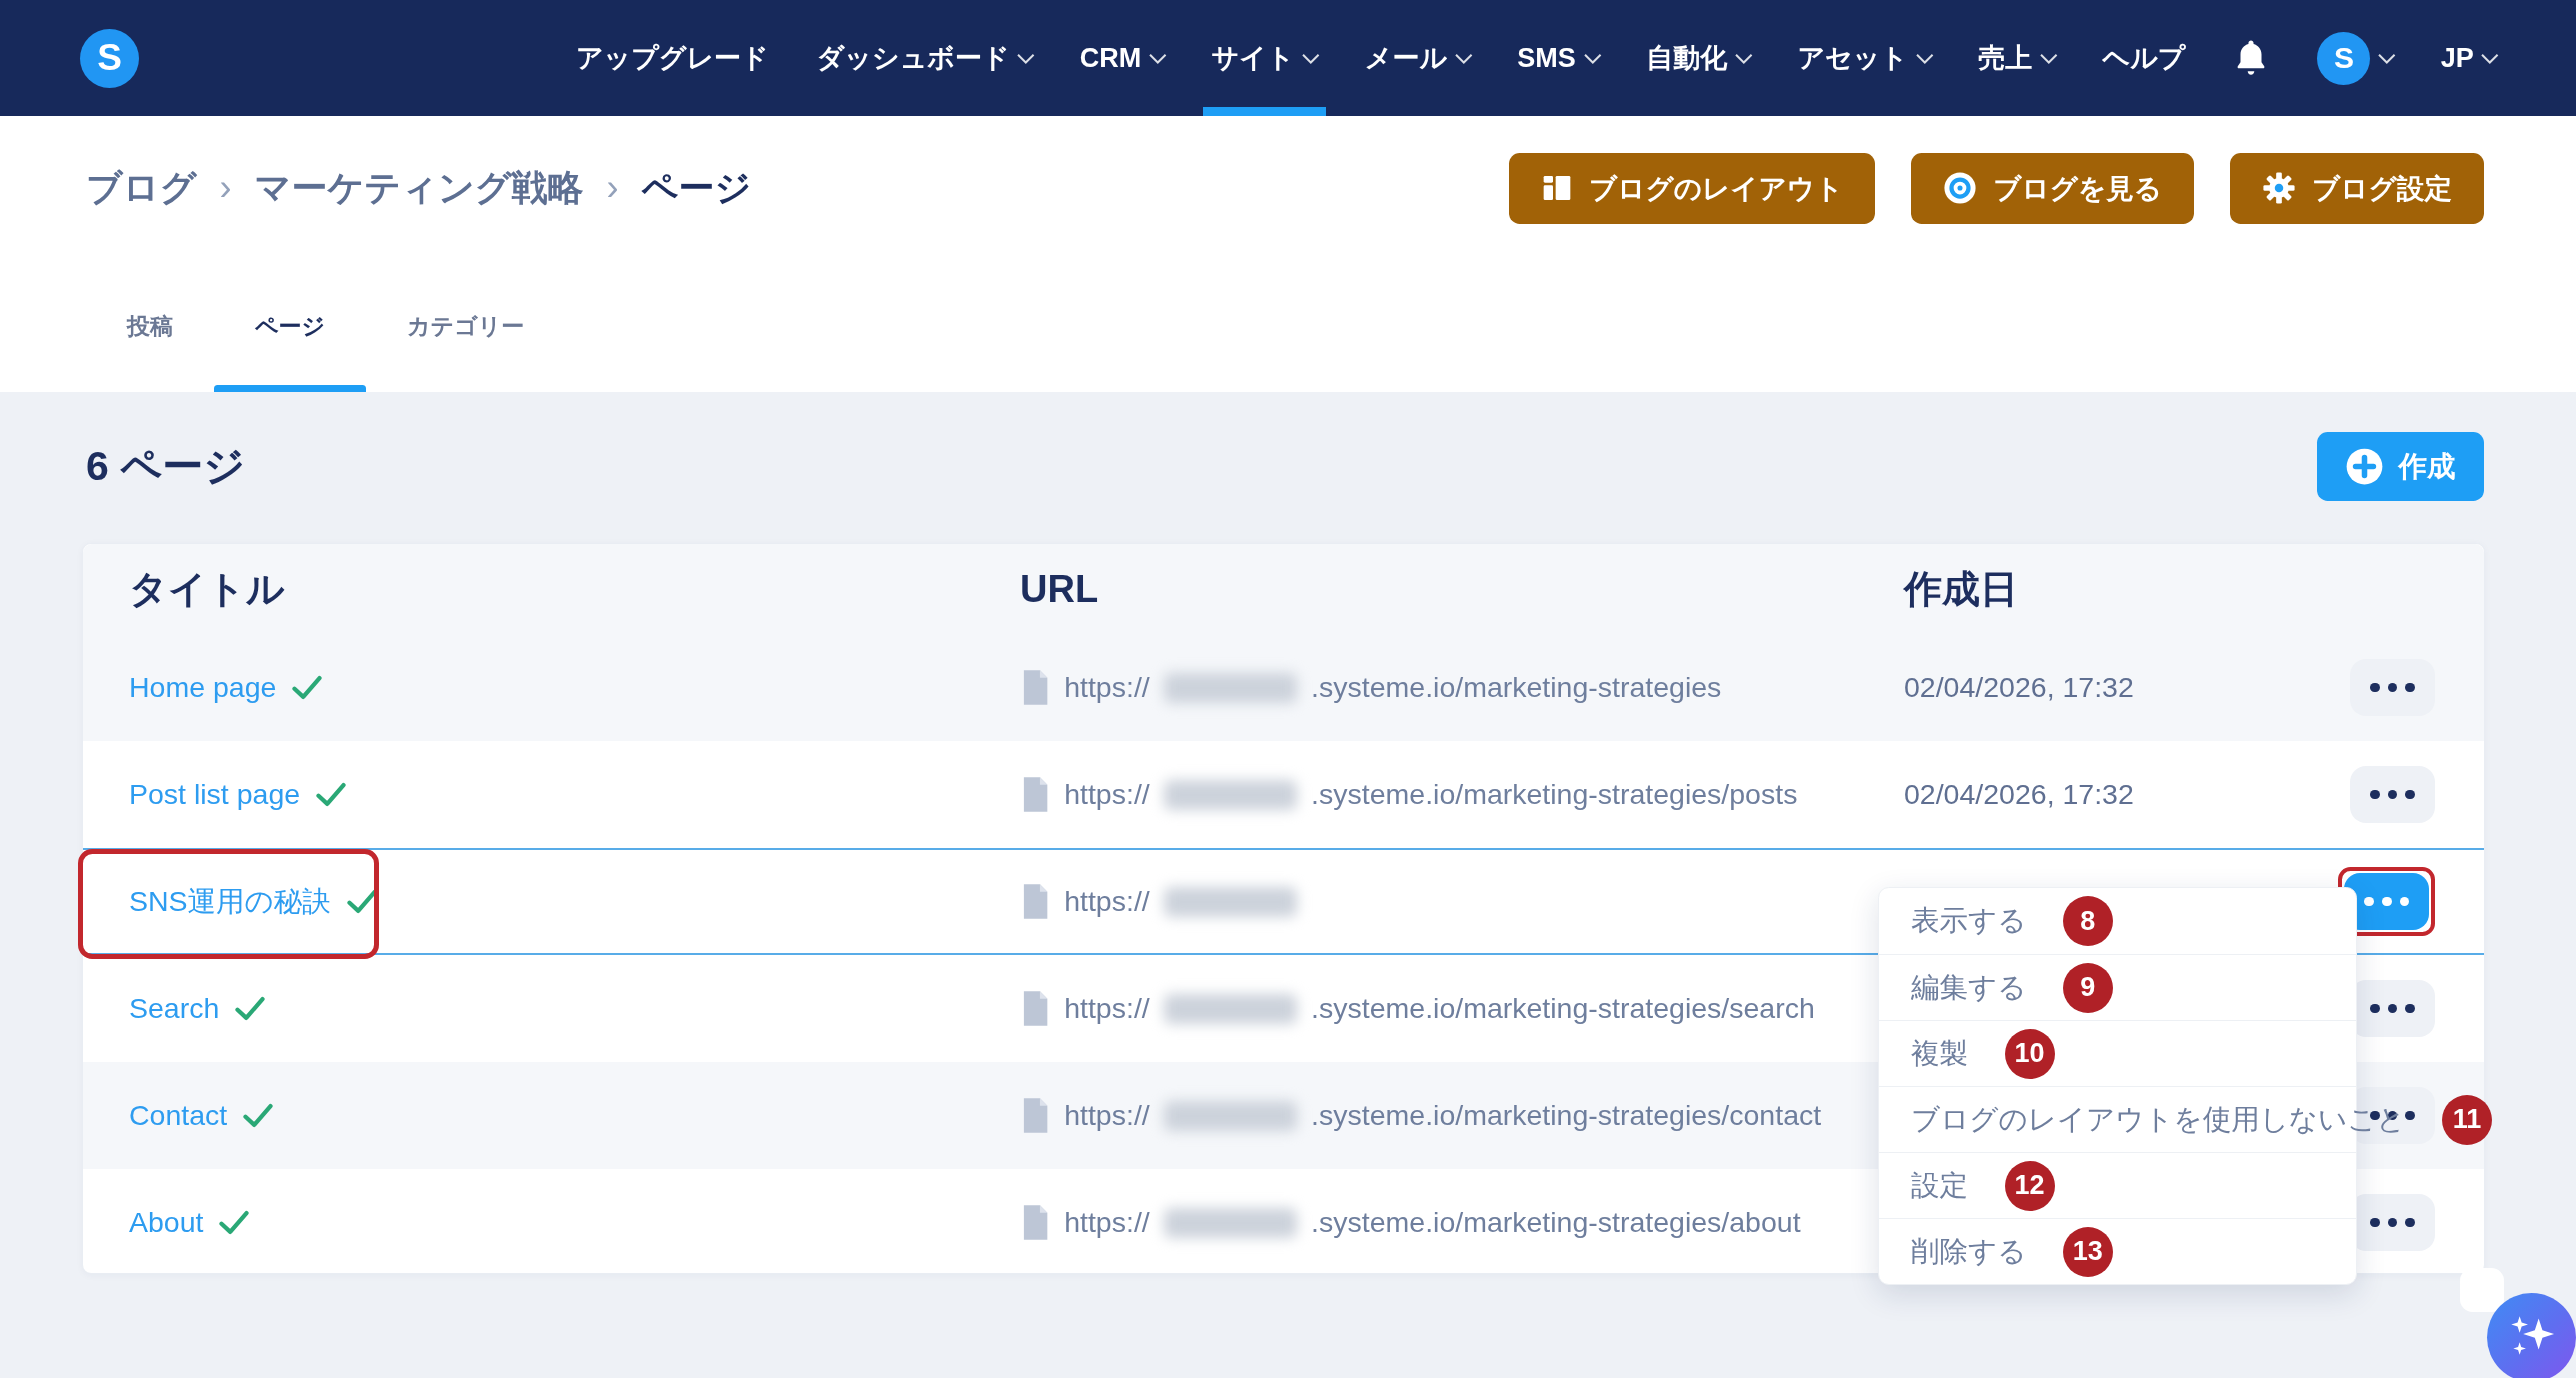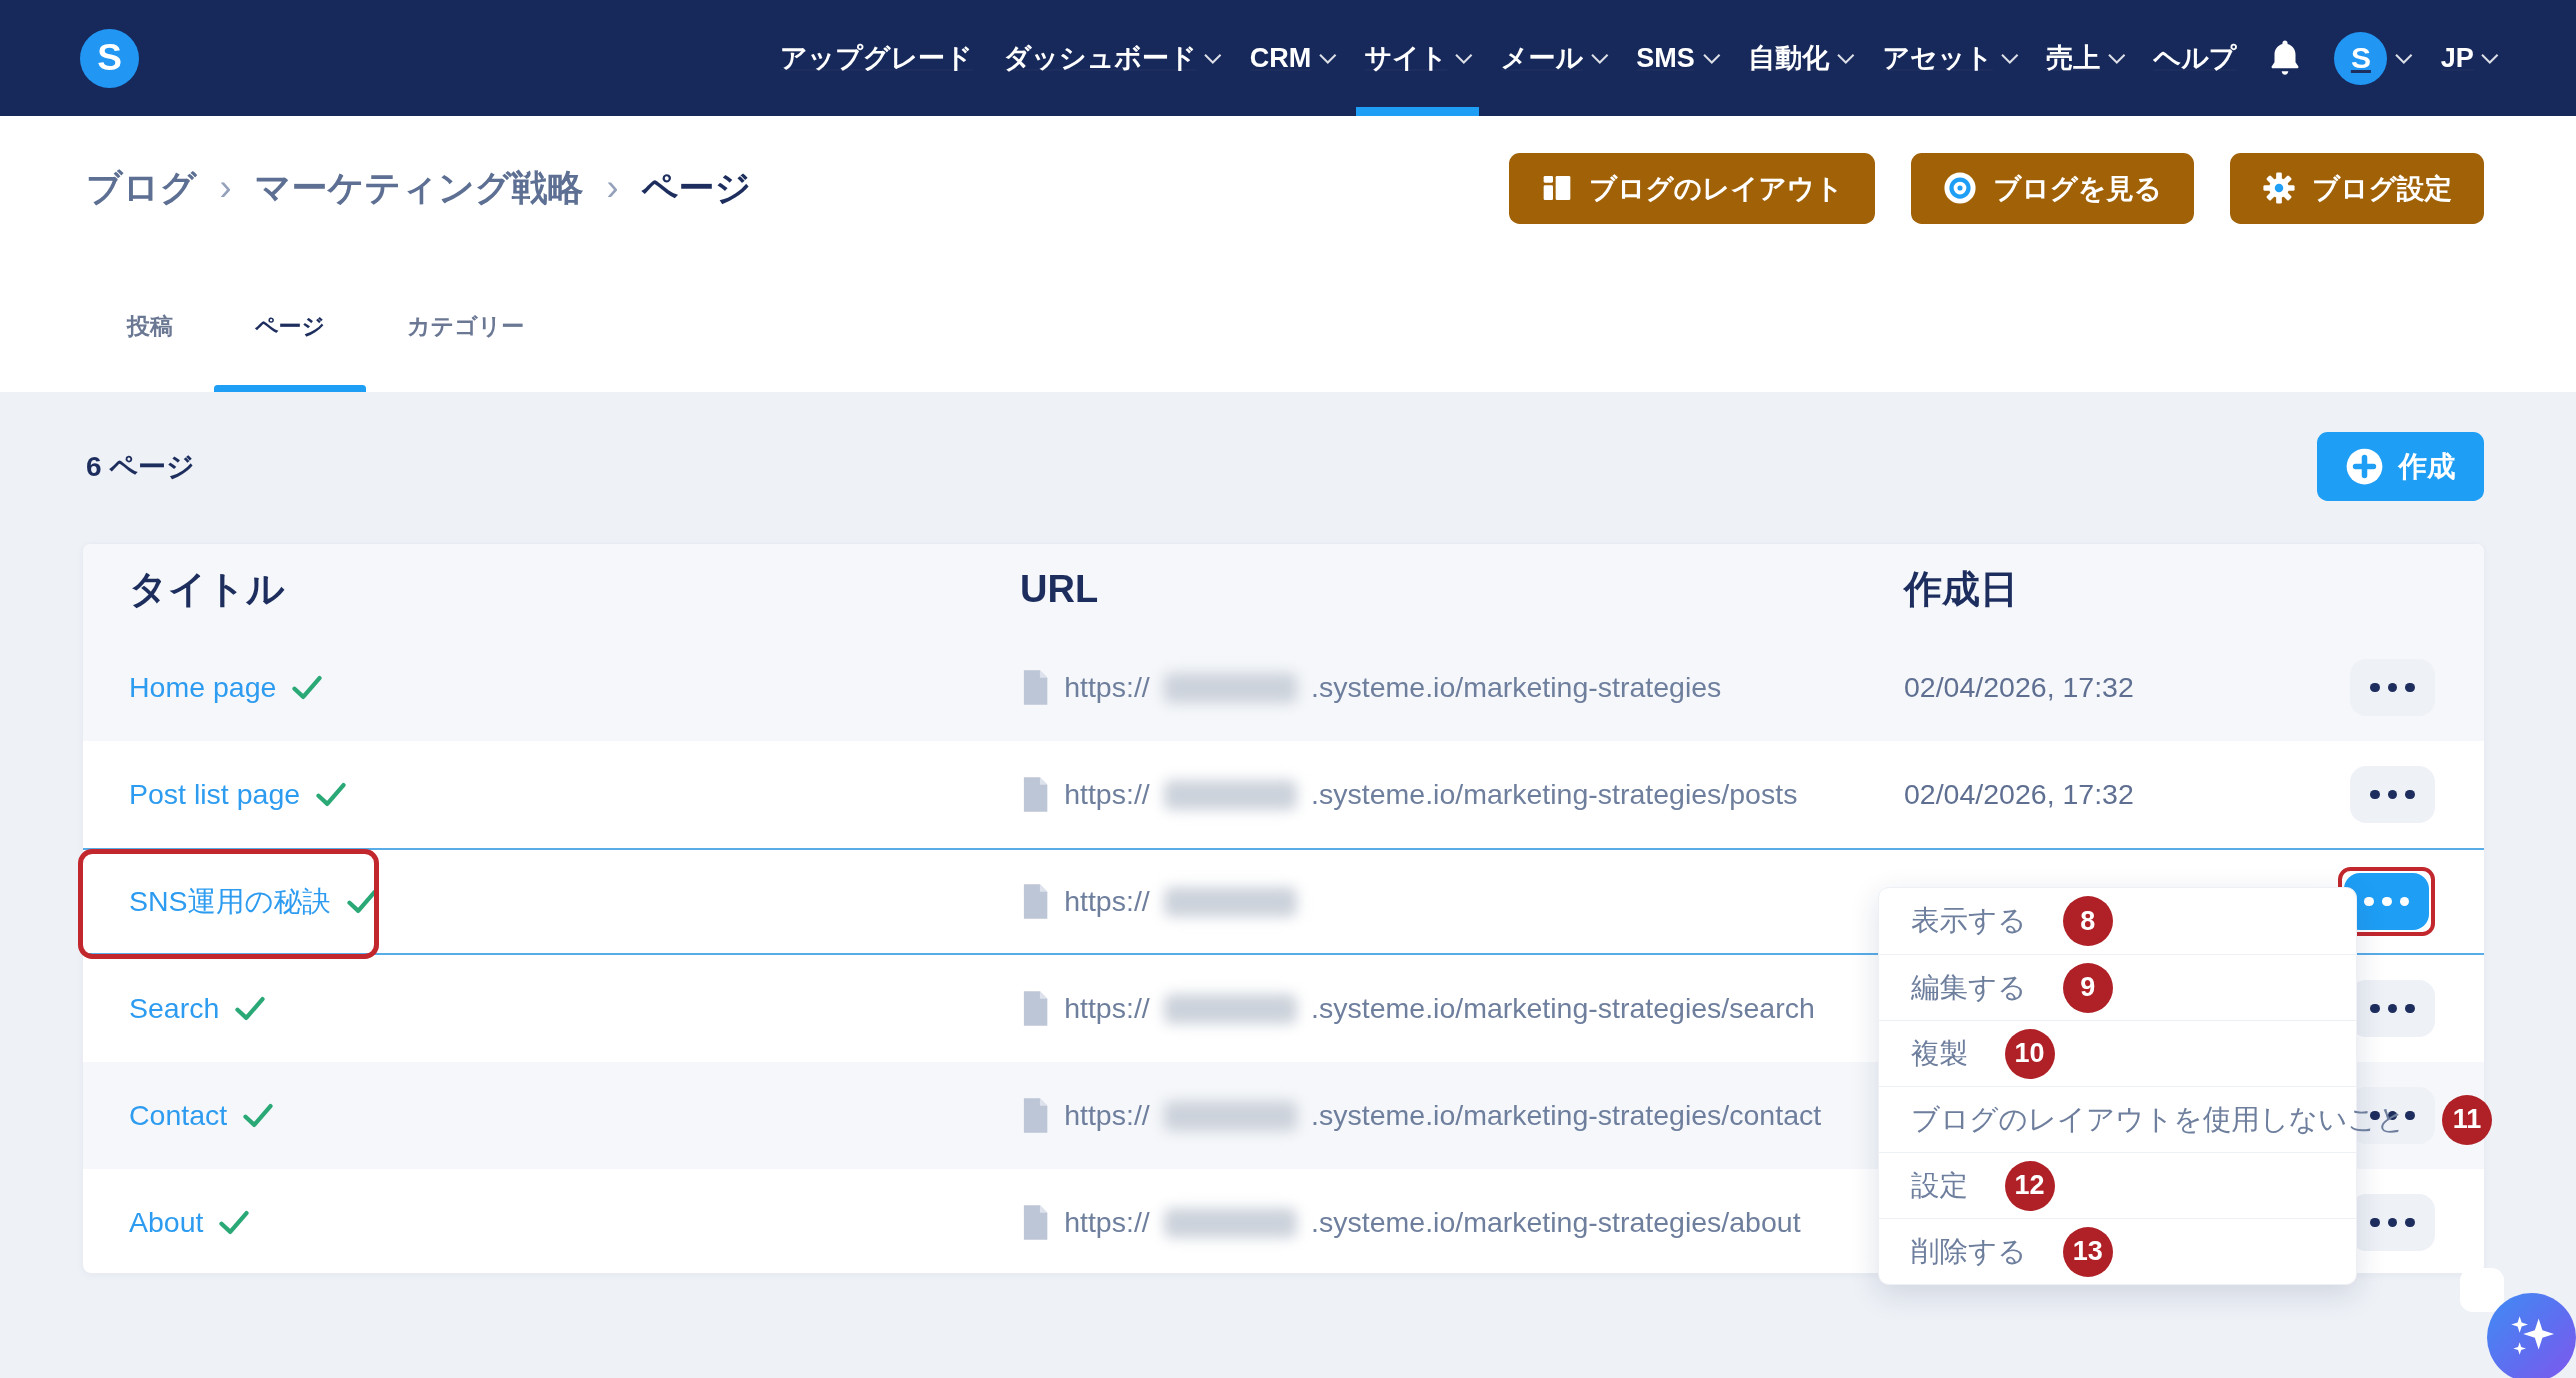--- a/index.html
+++ b/index.html
@@ -19,23 +19,22 @@
     padding:0 80px;
   }
   .logo {
     width:59px; height:59px; border-radius:50%;
     background:#2196f3; color:#fff;
     display:flex; align-items:center; justify-content:center;
     font-size:37px; font-weight:700;
   }
   .nav-menu {
     margin-left:auto;
-    display:flex; align-items:flex-start; gap:31px;
+    display:flex; align-items:flex-start; gap:48px;
     height:100%;
-    text-decoration:underline;
   }
   .nav-item {
     position:relative; height:100%;
     display:flex; align-items:center; gap:10.7px;
     color:#fff; font-size:27px; font-weight:600;
     cursor:pointer; white-space:nowrap;
   }
   .nav-item.active::after {
     content:""; position:absolute; left:-9px; right:-9px; bottom:0;
     height:9px; background:#1e9ef5;
@@ -89,21 +88,21 @@
   .tab.active::after {
     content:""; position:absolute; left:0; right:0; bottom:0;
     height:7.1px; background:#1e9ef5; border-radius:3.6px 3.6px 0 0;
   }
 
   
   .list-header {
     position:absolute; left:86px; right:92px; top:432px; height:69px;
     display:flex; align-items:center; justify-content:space-between;
   }
-  .page-count { font-size:28px; font-weight:700; color:#1d2e5e; }
+  .page-count { font-size:41px; font-weight:700; color:#1d2e5e; }
   .btn-create {
     height:69px; border:none; border-radius:10.7px;
     background:#1e9ef5; color:#fff;
     font-family:inherit; font-size:28.5px; font-weight:600;
     display:flex; align-items:center; gap:14.2px;
     padding:0 28.5px; cursor:pointer;
   }
 
   
   .table-card {

